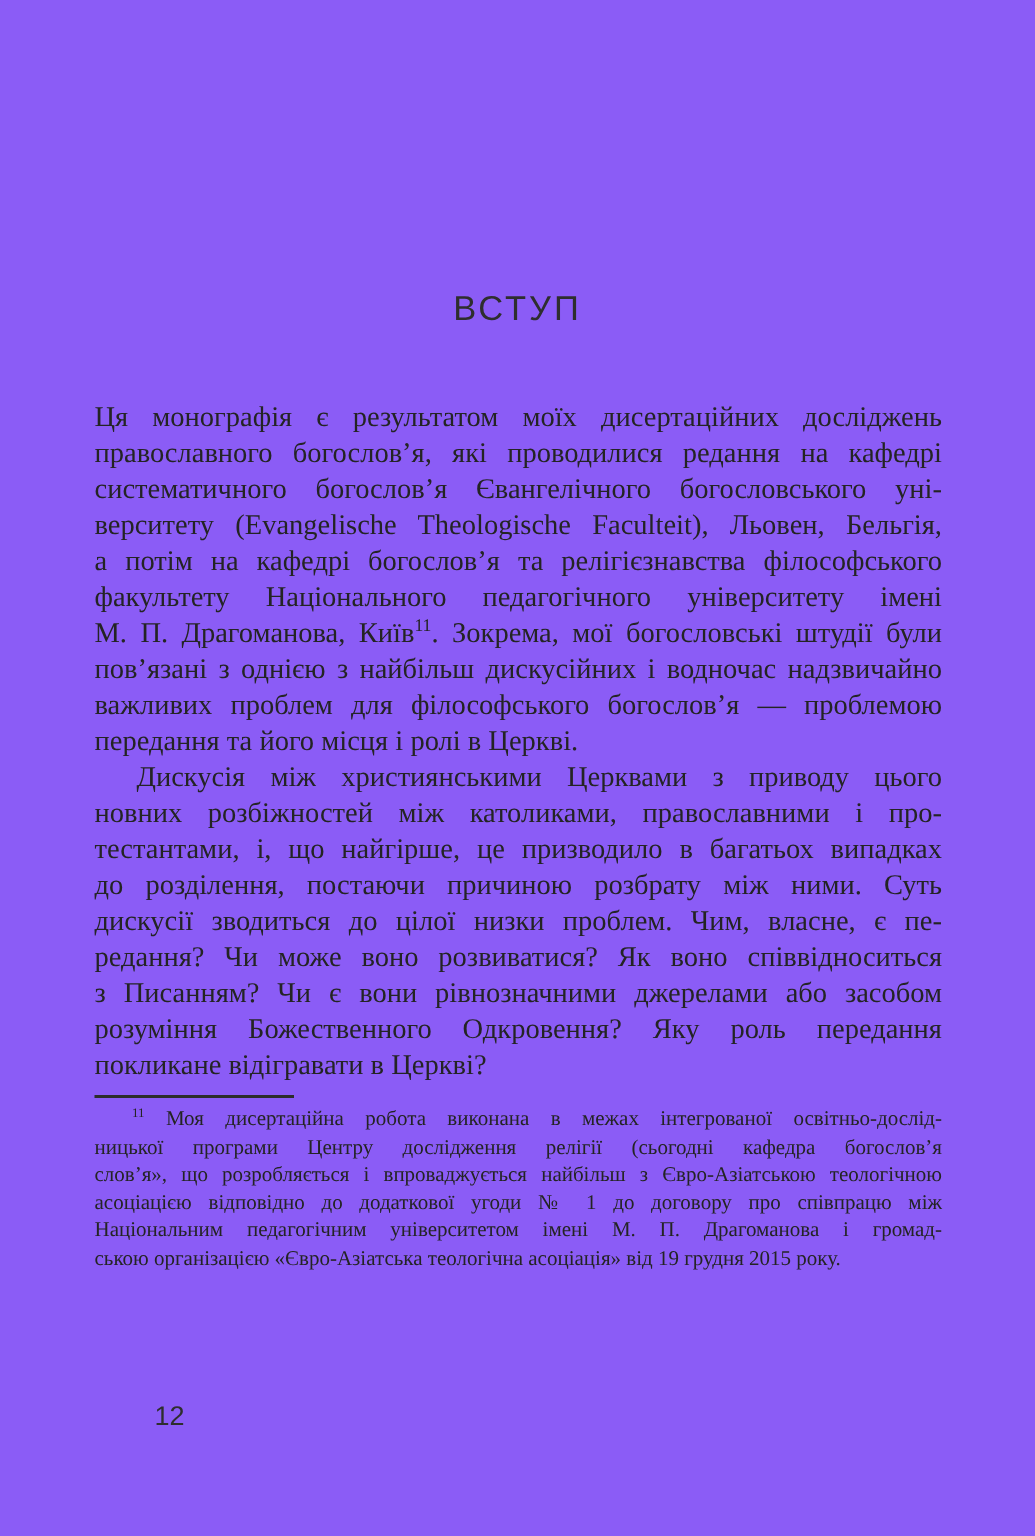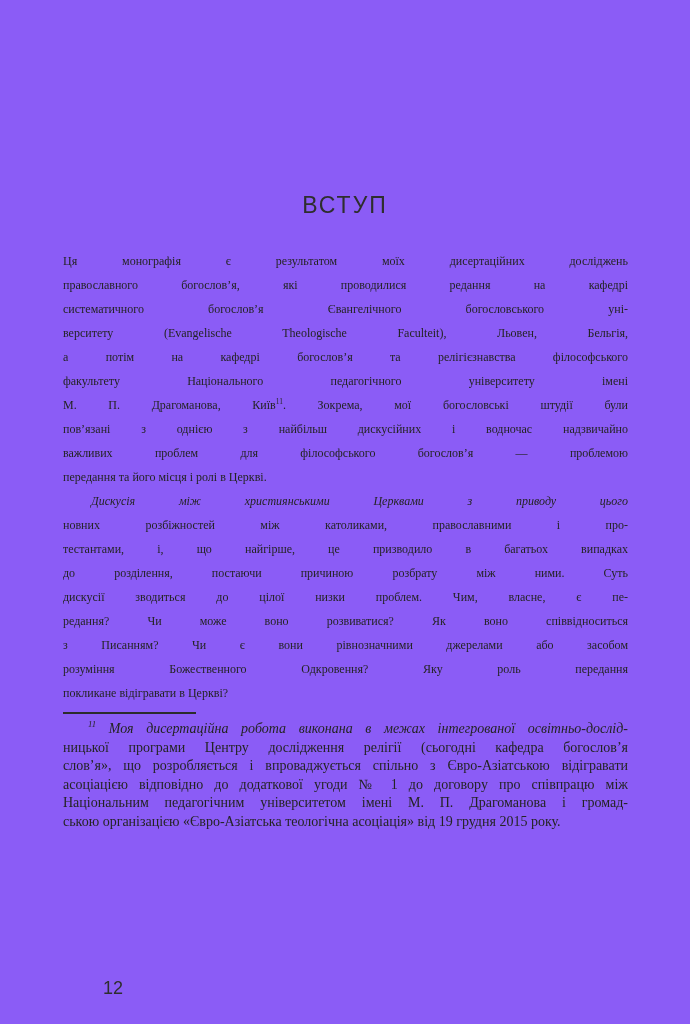--- a/index.html
+++ b/index.html
@@ -20,32 +20,32 @@
     line-height: 26px;
     text-align: center;
     font-family: "Liberation Sans", sans-serif;
     font-weight: 500;
     font-size: 23px;
     letter-spacing: 2px;
     color: #2e2e2e;
   }
 
   .body-text {
-    margin: 31px 0 0 63px;
+    margin: 49px 0 0 63px;
     width: 565px;
-    font-size: 12px;
+    font-size: 19px;
     line-height: 24px;
   }
 
   .line {
     text-align: justify;
     text-align-last: justify;
   }
   .line.last { text-align-last: left; }
-  .line.indent { text-indent: 28px; font-style: italic; }
+  .line.indent { text-indent: 28px; }
 
   sup.fn-mark {
     font-size: 62%;
     line-height: 0;
     vertical-align: super;
   }
 
   .footnote-rule {
     margin: 7px 0 0 63px;
     width: 133px;
@@ -57,21 +57,21 @@
     margin: 6px 0 0 63px;
     width: 565px;
     font-size: 14px;
     line-height: 18.5px;
   }
   .footnote .line.indent { text-indent: 25px; }
 
   .page-number {
     position: absolute;
     left: 103px;
-    top: 978px;
+    top: 934px;
     font-family: "Liberation Sans", sans-serif;
     font-size: 18px;
     color: #2e2e2e;
   }
 </style>
 </head>
 <body>
 
 <div class="page">
   <h1 class="title">ВСТУП</h1>
@@ -100,20 +100,20 @@
         <div class="line">розуміння Божественного Одкровення? Яку роль передання</div>
         <div class="line last">покликане відігравати в Церкві?</div>
       </div>
     </main>
 
   <div class="footnote-rule"></div>
 
   <section class="footnote">
       <div class="line indent"><sup class="fn-mark">11</sup> Моя дисертаційна робота виконана в межах інтегрованої освітньо-дослід-</div>
       <div class="line">ницької програми Центру дослідження релігії (сьогодні кафедра богослов’я</div>
-      <div class="line">слов’я», що розробляється і впроваджується спільно з Євро-Азіатською відігравати</div>
+      <div class="line">слов’я», що розробляється і впроваджується найбільш з Євро-Азіатською теологічною</div>
       <div class="line">асоціацією відповідно до додаткової угоди № 1 до договору про співпрацю між</div>
       <div class="line">Національним педагогічним університетом імені М. П. Драгоманова і громад-</div>
       <div class="line last">ською організацією «Євро-Азіатська теологічна асоціація» від 19 грудня 2015 року.</div>
     </section>
 
   <div class="page-number">12</div>
 </div>
 
 </body></html>

